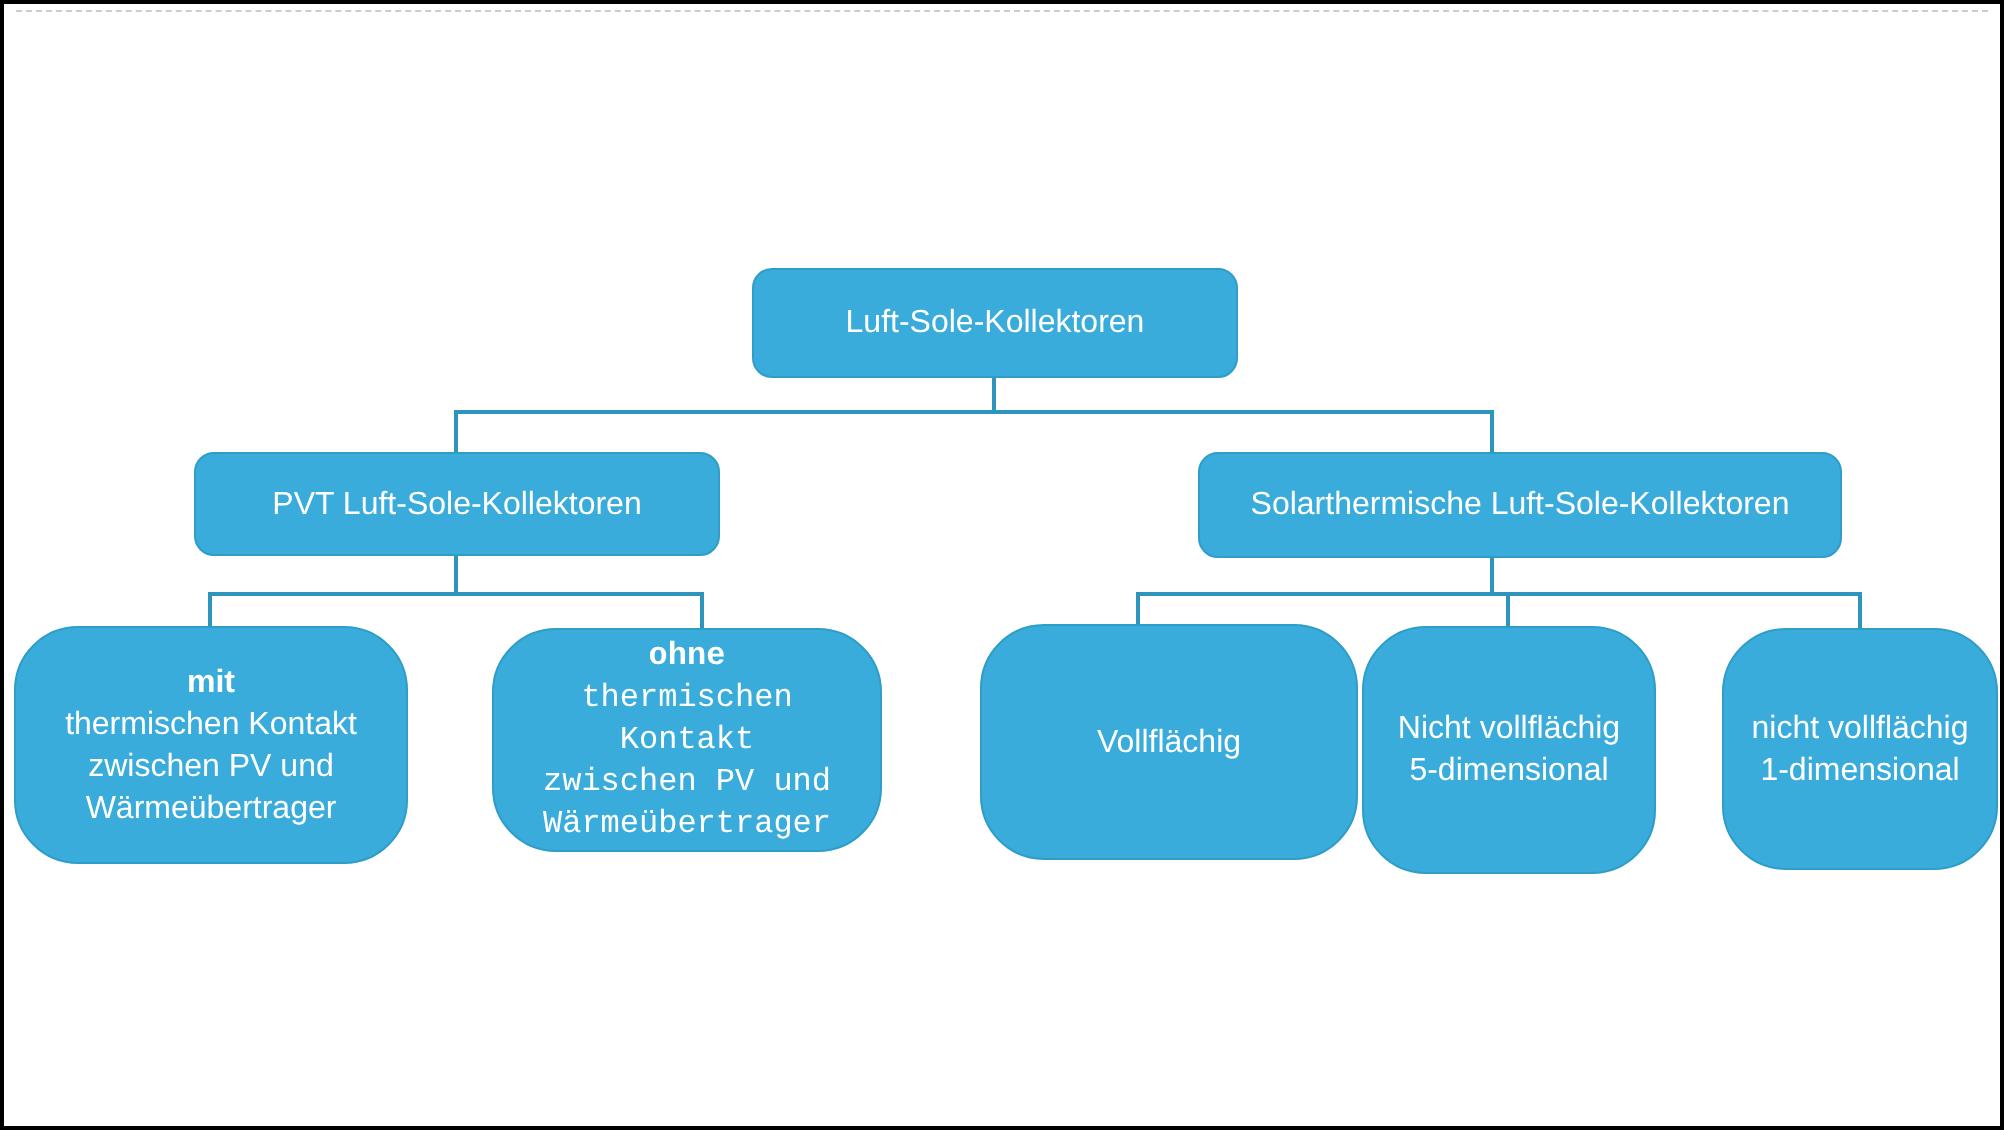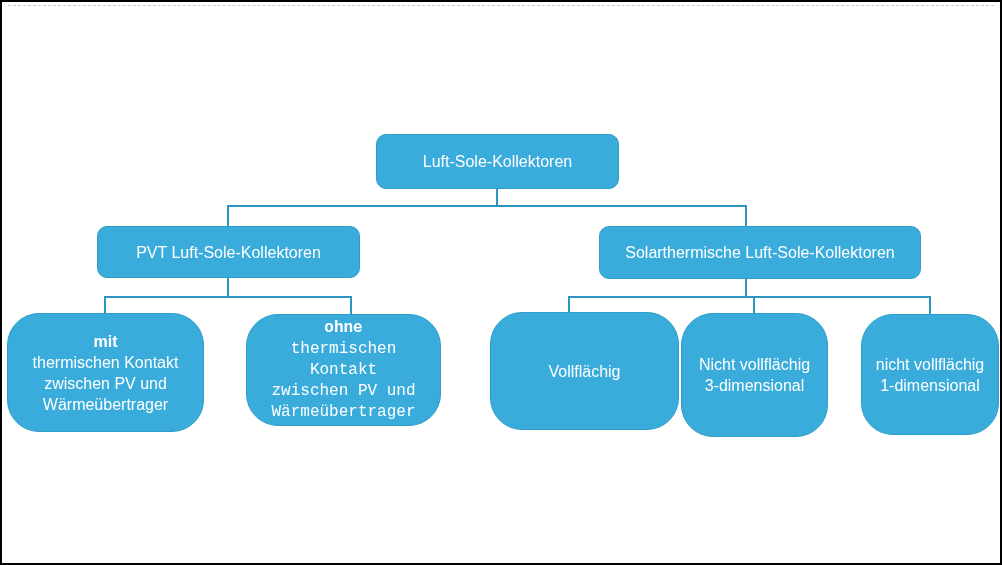--- a/index.html
+++ b/index.html
@@ -97,21 +97,21 @@
     <div>zwischen PV und</div>
     <div>Wärmeübertrager</div>
   </div>
 
   <div class="node leaf" style="left:488px; top:310px; width:189px; height:118px;">
     <div>Vollflächig</div>
   </div>
 
   <div class="node leaf" style="left:679px; top:311px; width:147px; height:124px;">
     <div>Nicht vollflächig</div>
-    <div>3-dimensional</div>
+    <div>5-dimensional</div>
   </div>
 
   <div class="node leaf" style="left:859px; top:312px; width:138px; height:121px;">
     <div>nicht vollflächig</div>
     <div>1-dimensional</div>
   </div>
 
 </div>
 
 </body></html>

